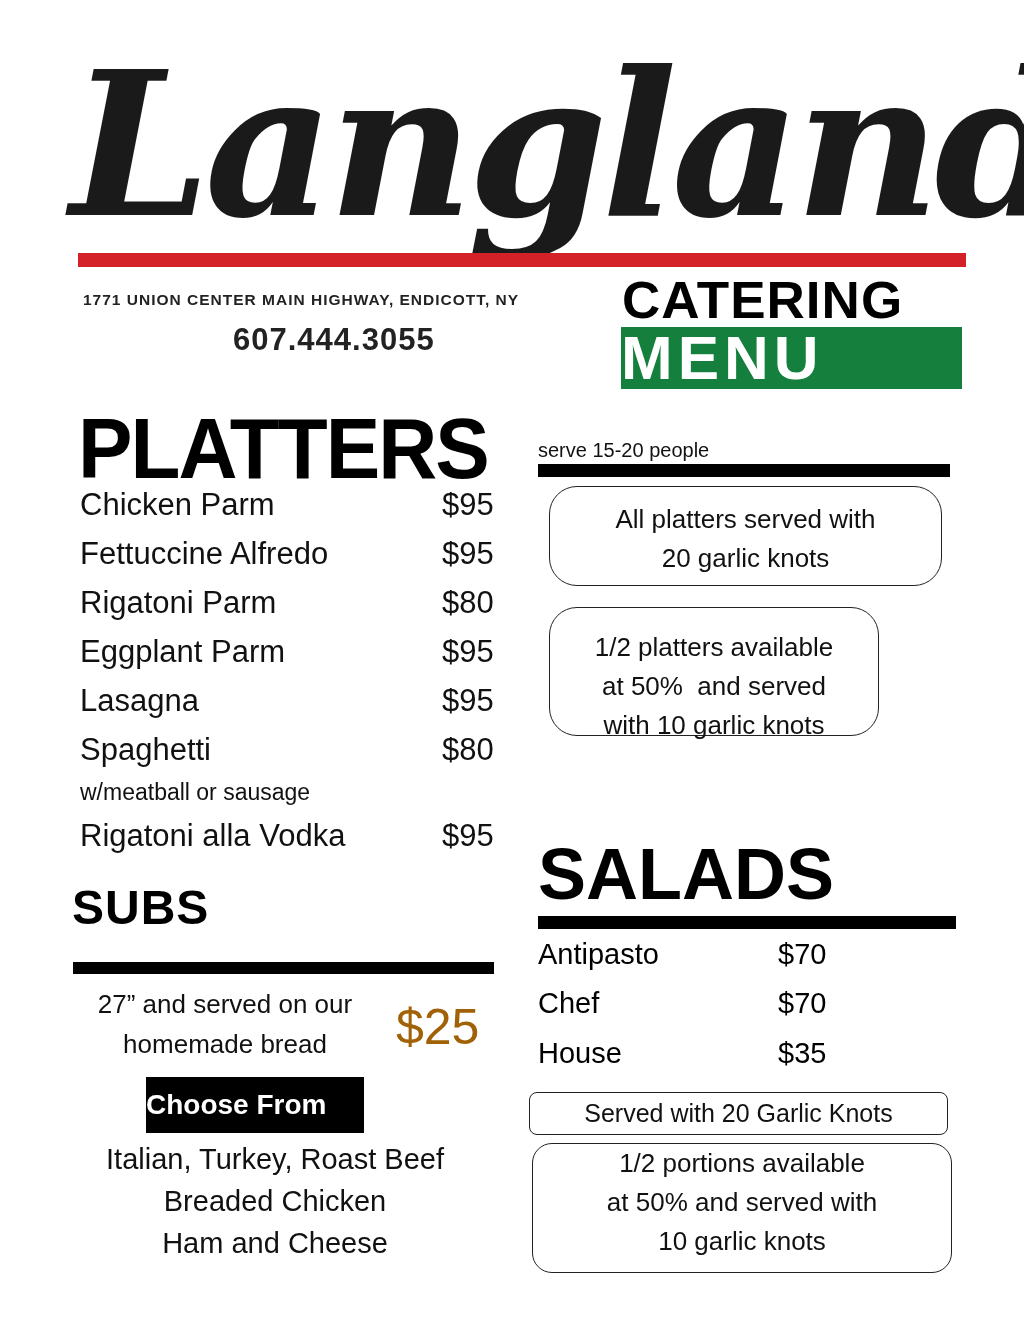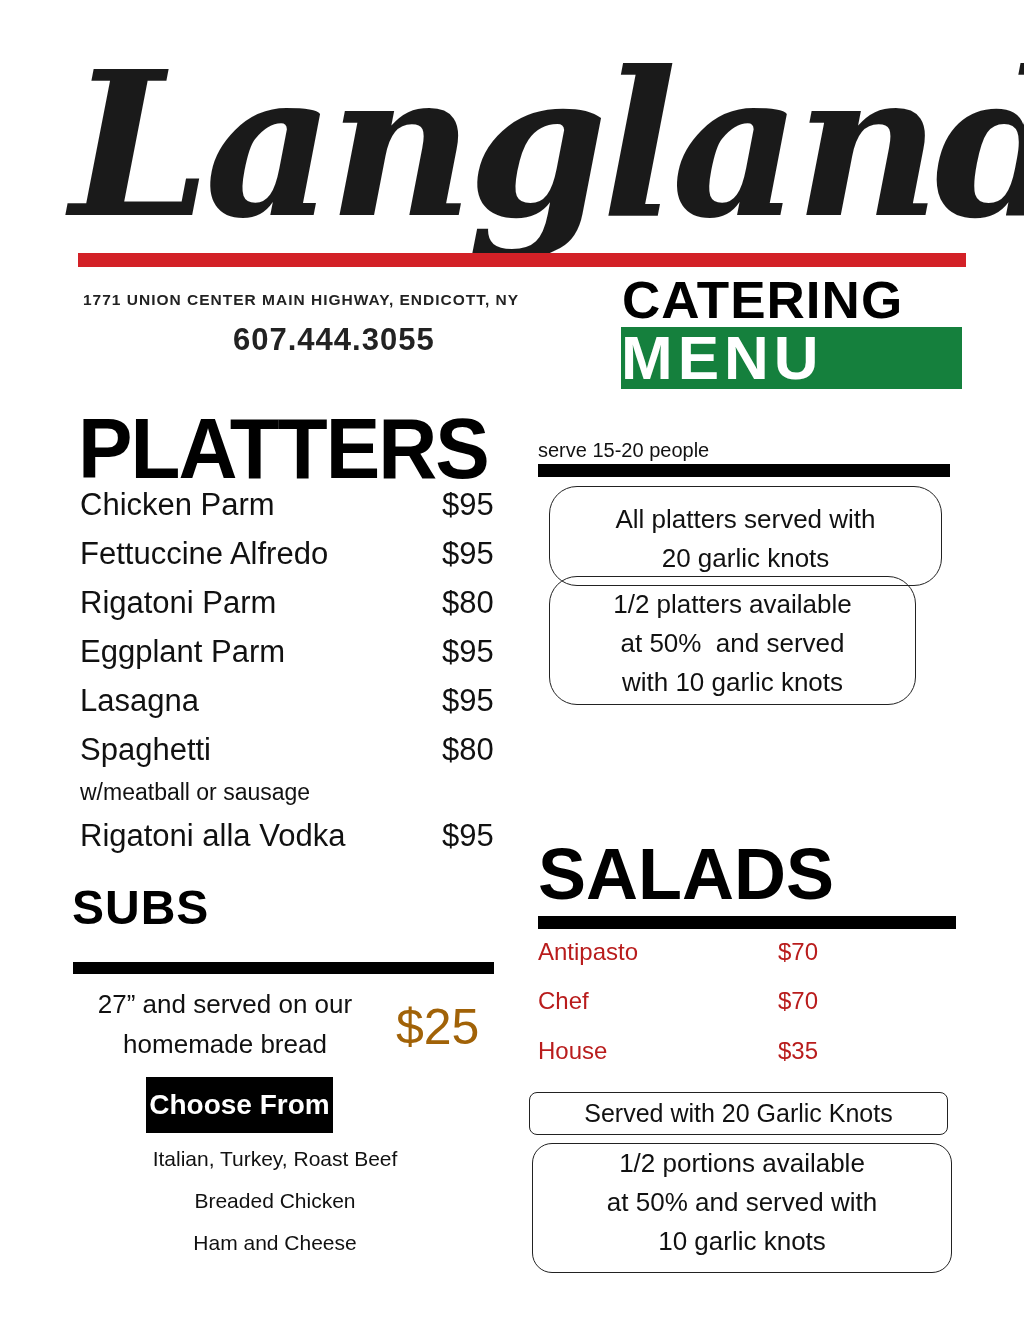--- a/index.html
+++ b/index.html
@@ -29,37 +29,37 @@
   .serve-note { left: 538px; top: 439px; font-size: 20px; color: #111; }
   .platters-rule { left: 538px; top: 464px; width: 412px; height: 13px; background: #000; }
 
   .item-row { left: 80px; width: 425px; height: 46px; font-size: 31px; color: #111; }
   .item-row .name { position: absolute; left: 0; top: 0; white-space: nowrap; }
   .item-row .price { position: absolute; left: 362px; top: 0; }
   .item-sub { left: 80px; top: 779px; font-size: 23px; color: #111; }
 
   .note-box { border: 1.5px solid #222; border-radius: 28px; text-align: center; font-size: 26px; line-height: 39px; color: #111; }
   .note1 { left: 549px; top: 486px; width: 393px; height: 100px; padding-top: 13px; }
-  .note2 { left: 549px; top: 576px; width: 367px; height: 129px; padding-top: 8px; }
+  .note2 { left: 549px; top: 607px; width: 330px; height: 129px; padding-top: 20px; }
 
   .salads-head { left: 538px; top: 838px; font-size: 72px; letter-spacing: 0px; }
   .salads-rule { left: 538px; top: 916px; width: 418px; height: 13px; background: #000; }
-  .salad-row { left: 538px; width: 320px; height: 46px; font-size: 24px; color: #b91c1c; }
+  .salad-row { left: 538px; width: 320px; height: 46px; font-size: 29px; color: #000000; }
   .salad-row .name { position: absolute; left: 0; top: 0; }
   .salad-row .price { position: absolute; left: 240px; top: 0; }
 
   .salad-note1 { left: 529px; top: 1092px; width: 419px; height: 43px; padding-top: 0; line-height: 41px; border-radius: 8px; font-size: 25px; }
   .salad-note2 { left: 532px; top: 1143px; width: 420px; height: 130px; line-height: 39px; border-radius: 20px; font-size: 26px; }
 
   .subs-head { left: 72px; top: 884px; font-size: 48px; letter-spacing: 1px; }
   .subs-rule { left: 73px; top: 962px; width: 421px; height: 12px; background: #000; }
   .subs-desc { left: 60px; top: 984px; width: 330px; text-align: center; font-size: 26px; line-height: 40px; color: #111; }
   .subs-price { left: 396px; top: 998px; font-size: 50px; color: #a16207; }
-  .choose-box { left: 146px; top: 1077px; width: 187px; height: 56px; background: #000; color: #fff; font-size: 28px; font-weight: bold; text-align: center; line-height: 56px; }
-  .subs-list { left: 60px; top: 1138px; width: 430px; text-align: center; font-size: 21px; line-height: 42px; color: #111; }
+  .choose-box { left: 146px; top: 1077px; width: 218px; height: 56px; background: #000; color: #fff; font-size: 28px; font-weight: bold; line-height: 56px; }
+  .subs-list { left: 60px; top: 1138px; width: 430px; text-align: center; font-size: 29px; line-height: 42px; color: #111; }
 </style>
 </head>
 <body>
 
 <div class="abs logo">Langland’s</div>
 <div class="abs red-bar"></div>
 <div class="abs address">1771 UNION CENTER MAIN HIGHWAY, ENDICOTT, NY</div>
 <div class="abs phone">607.444.3055</div>
 <div class="abs catering">CATERING</div>
 <div class="abs menu-box">MENU</div>

